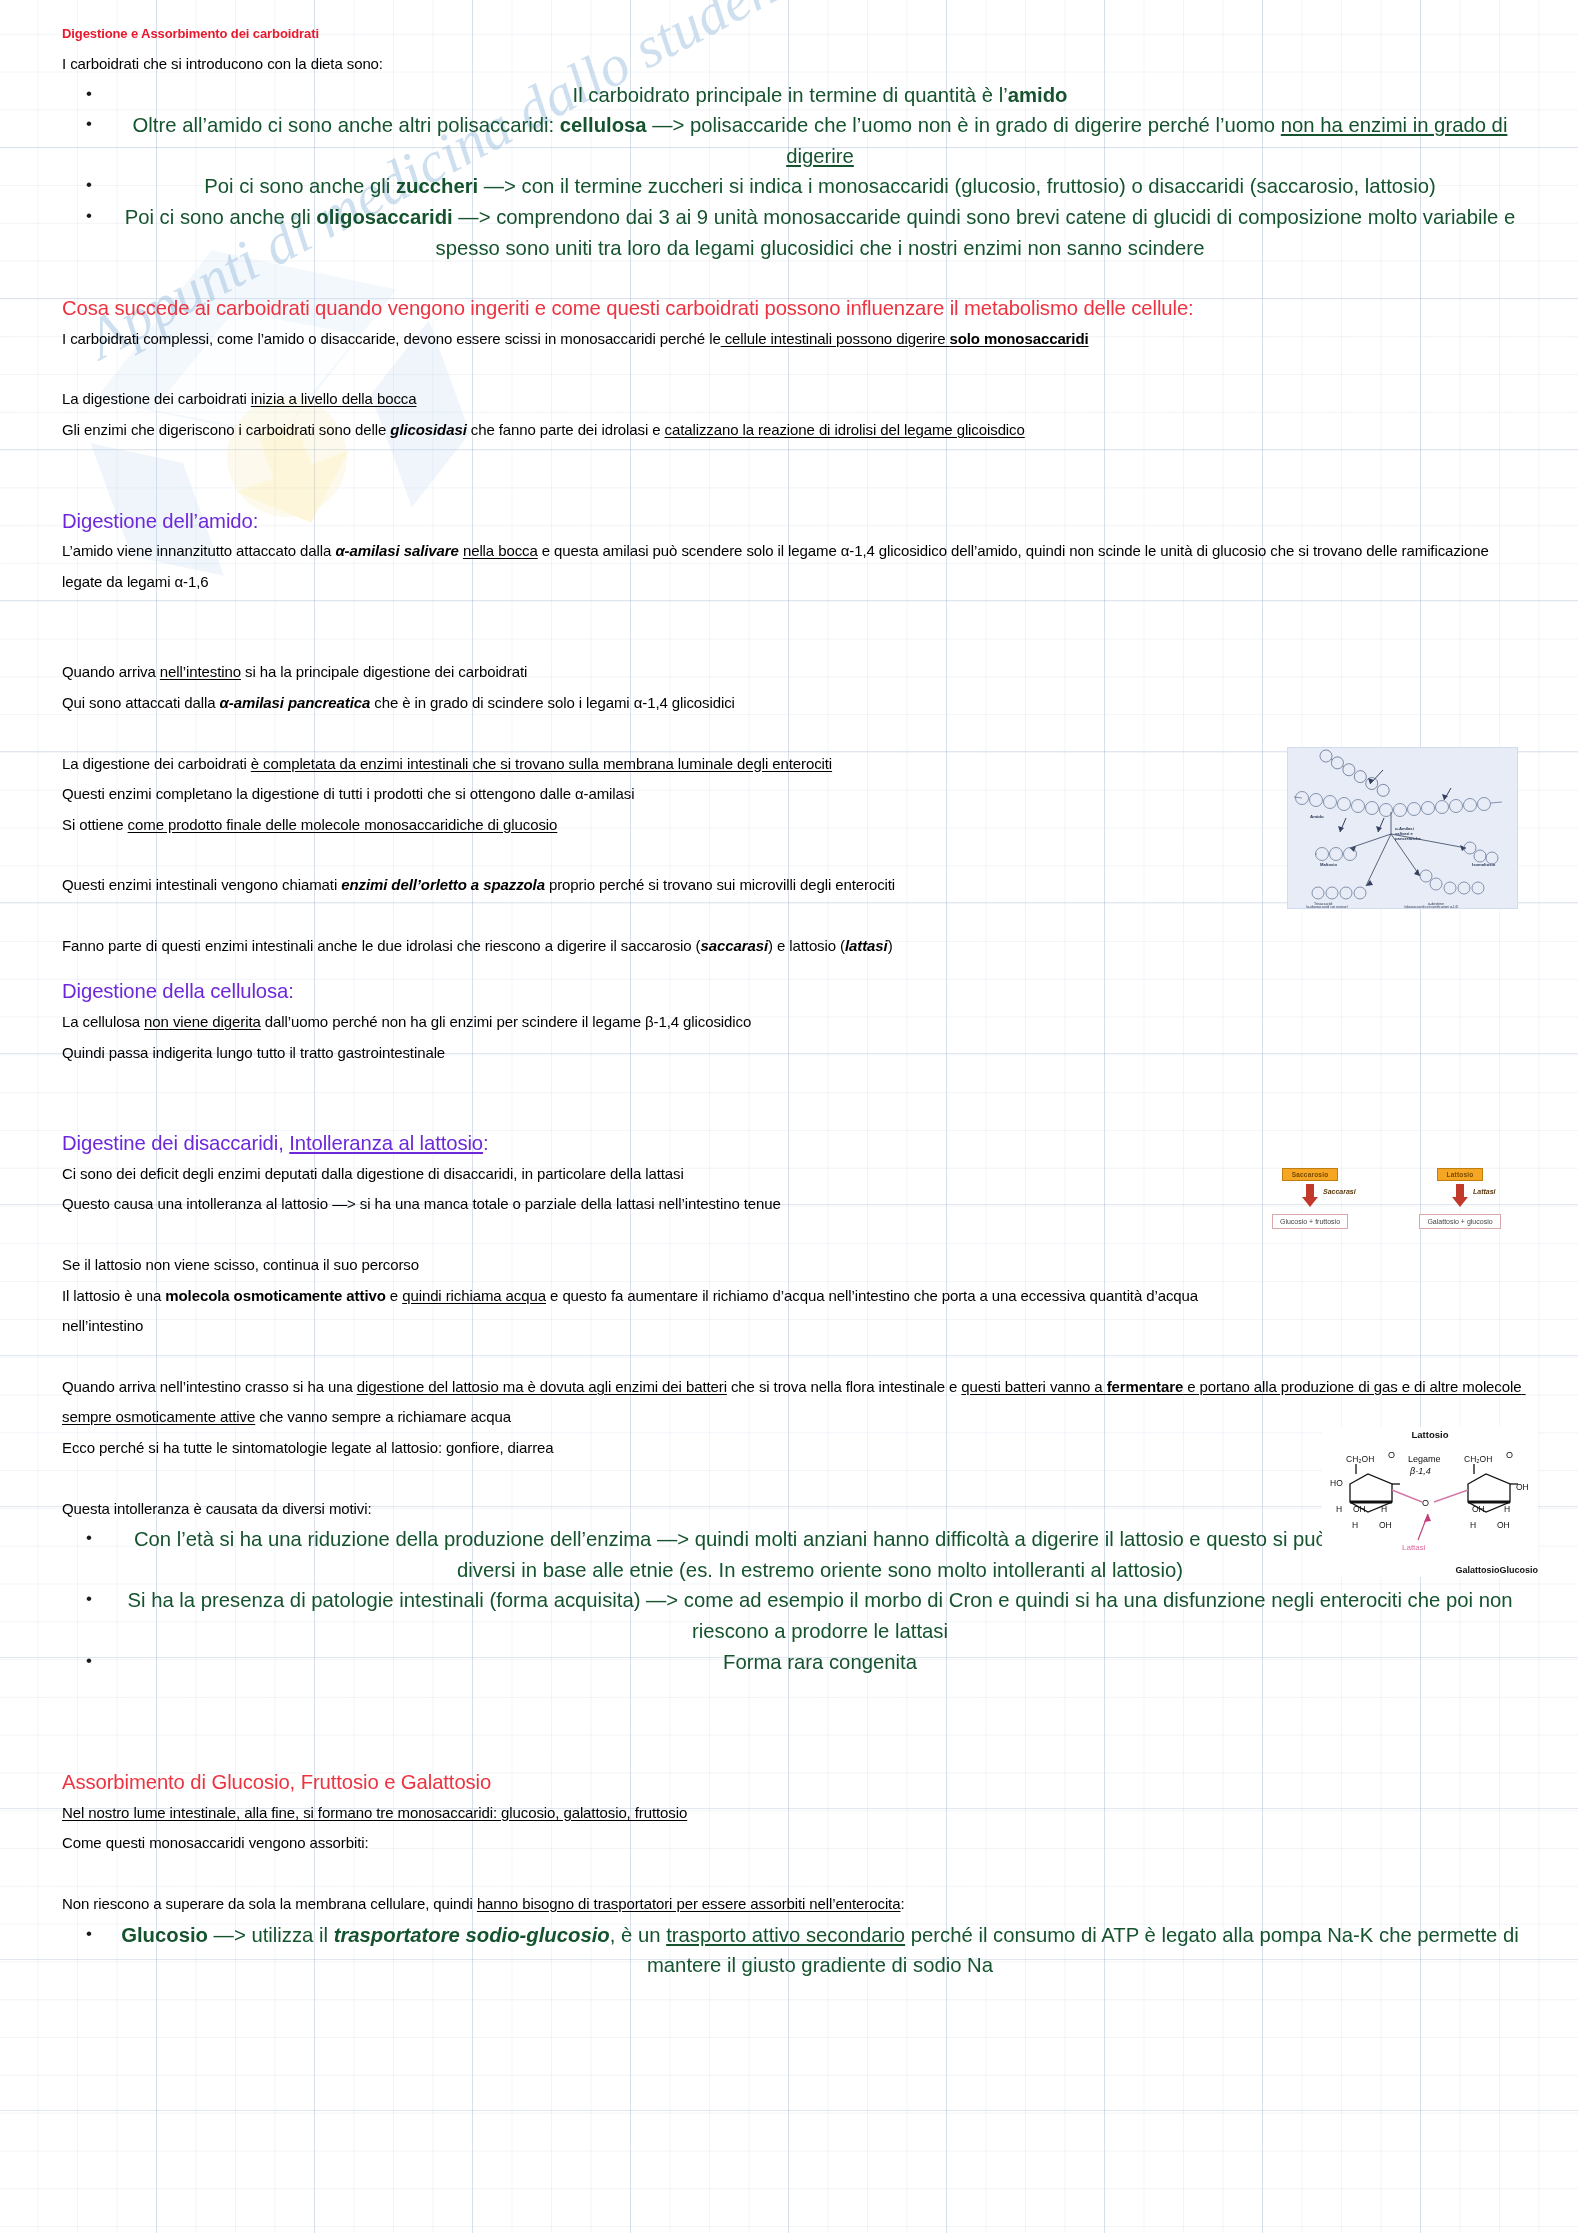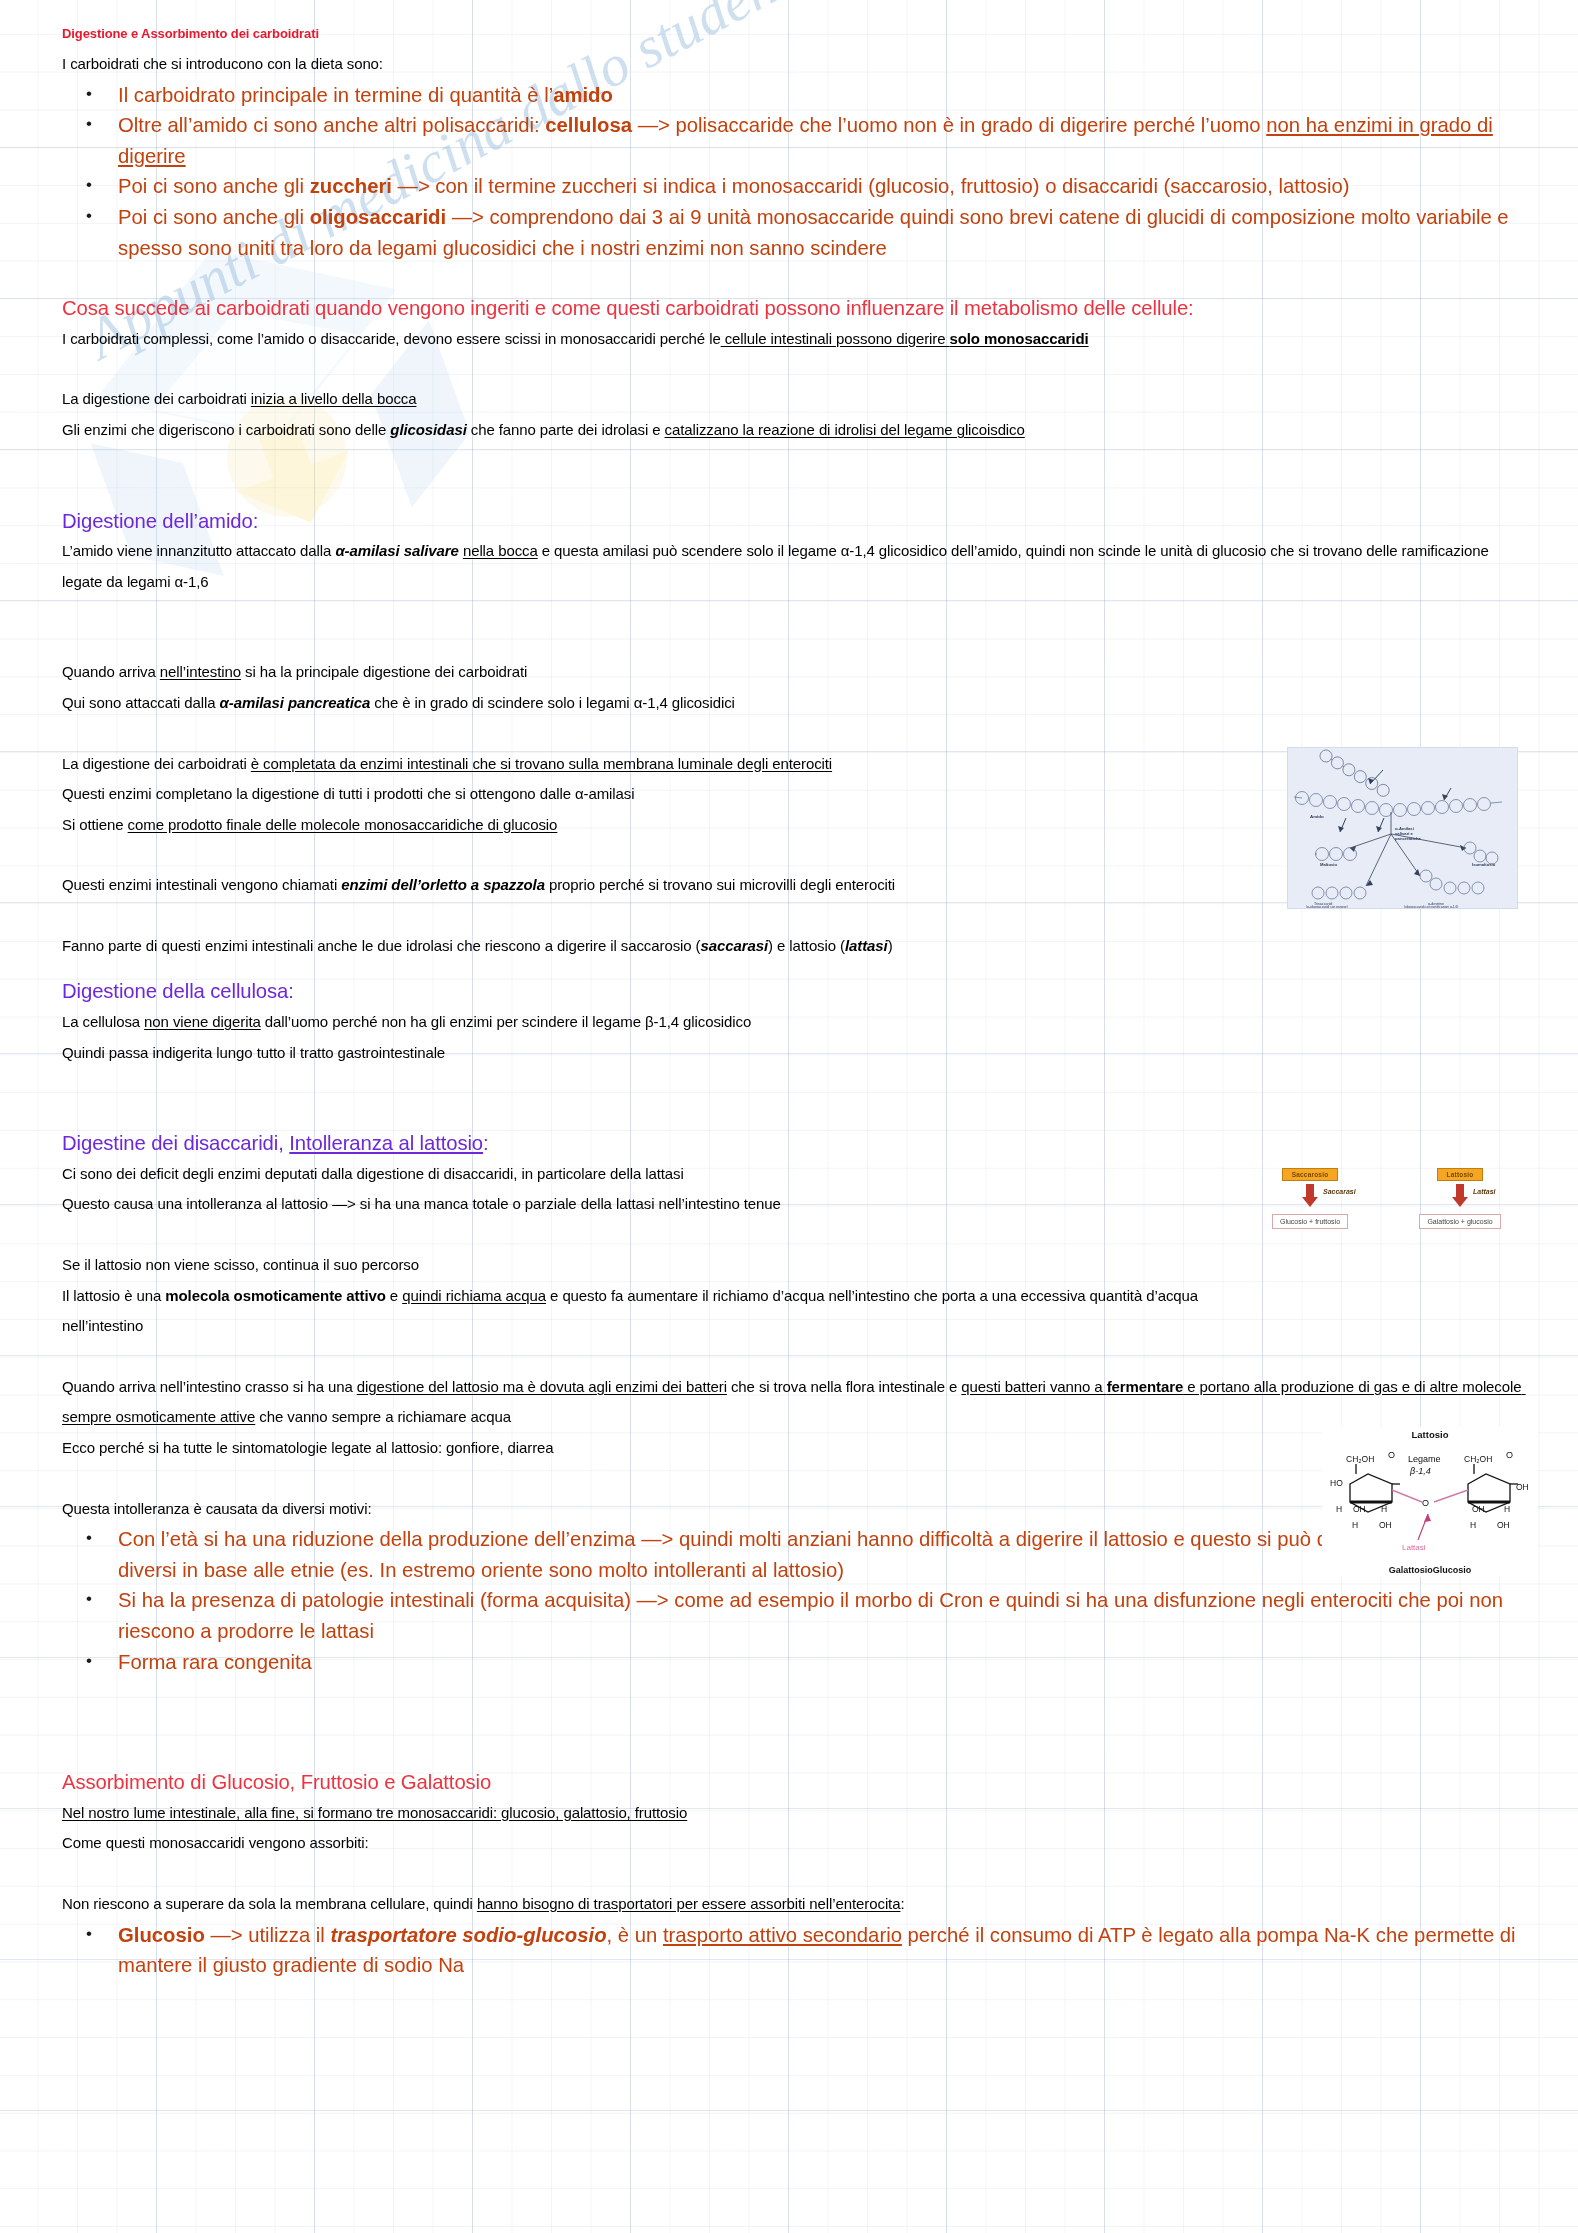--- a/index.html
+++ b/index.html
@@ -81,21 +81,22 @@
   .bi{font-weight:bold; font-style:italic;}
   .sp{height:30px;}
   .sp-s{height:15px;}
   .sp-l{height:60px;}
   ul{margin:0; padding:0; list-style:none;}
   li{
     position:relative;
     padding-left:56px;
     font-size:20.3px;
     line-height:30.6px;
-    color:#c2410c;
+    color:#14532d;
+    text-align:center;
   }
   li:before{
     content:"•";
     position:absolute;
     left:24px; top:-1px;
     font-size:17px;
     color:#1a1a1a;
   }
   
   .fig{ position:absolute; z-index:4; }
@@ -165,21 +166,21 @@
     text-align:center;
     font-size:9.5px;
     font-weight:bold;
     color:#111;
     margin-top:2px;
   }
   .lat-foot{
     position:absolute; bottom:2px;
     width:100%;
     display:flex;
-    justify-content:center;
+    justify-content:flex-end;
     font-size:9px;
     font-weight:bold;
     color:#111;
   }
 </style>
 </head>
 <body>
 
 <div id="grid"></div>
 

